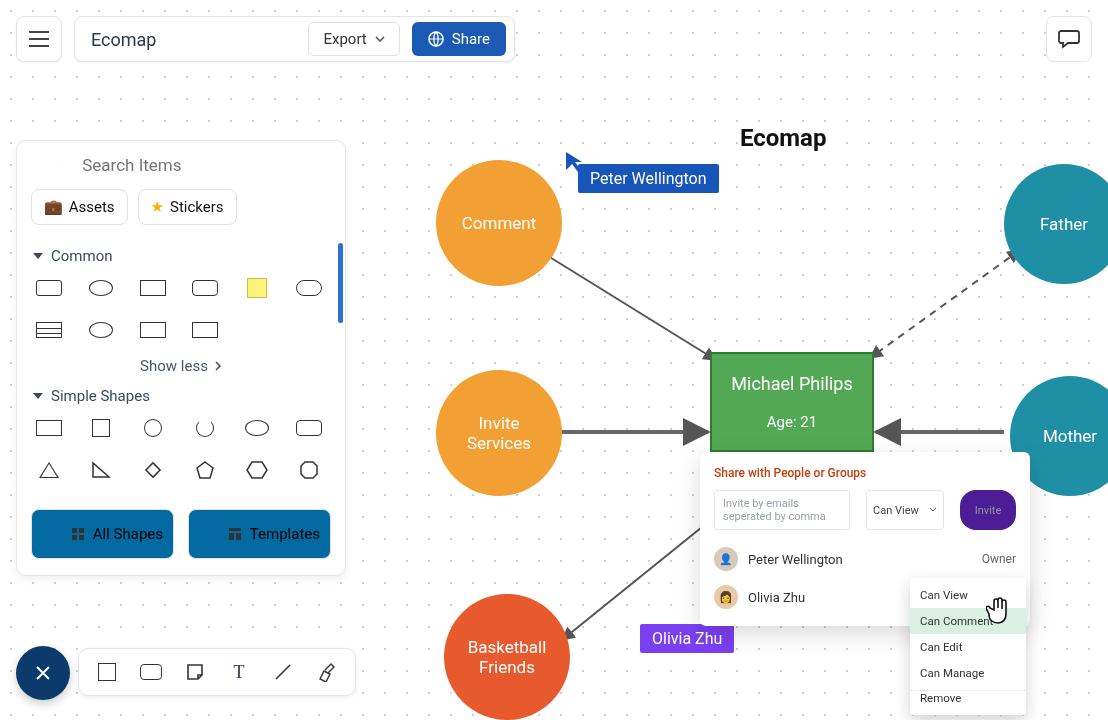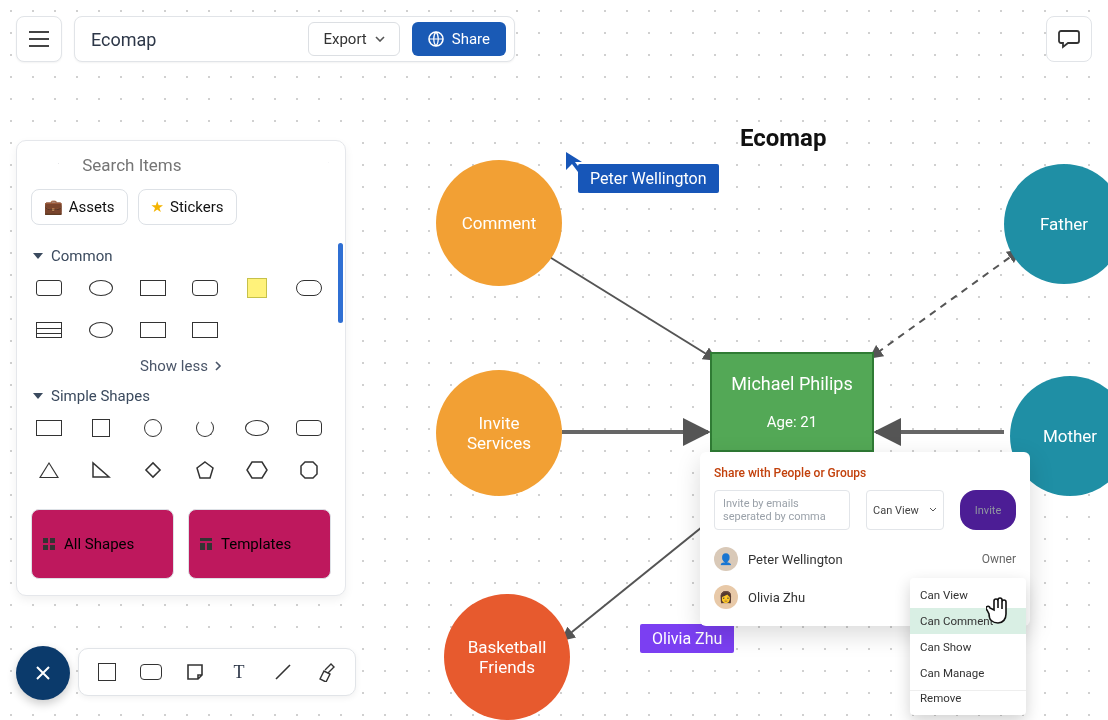--- a/index.html
+++ b/index.html
@@ -37,21 +37,21 @@
   .mini-circle{width:18px;height:18px;border:1.5px solid #333;border-radius:50%}
   .mini-rr{width:26px;height:16px;border:1.5px solid #333;border-radius:4px}
   .mini-tri{width:0;height:0;border-left:10px solid transparent;border-right:10px solid transparent;border-bottom:16px solid transparent;position:relative}
   .mini-tri::after{content:"";position:absolute;left:-10px;top:0;width:0;height:0;border-left:10px solid transparent;border-right:10px solid transparent;border-bottom:16px solid #333}
   .mini-tri::before{content:"";position:absolute;left:-8px;top:2px;width:0;height:0;border-left:8px solid transparent;border-right:8px solid transparent;border-bottom:13px solid #fff;z-index:1}
   .mini-lines{width:26px;height:16px;border:1.5px solid #333;position:relative}
   .mini-lines::after{content:"";position:absolute;left:0;right:0;top:5px;height:1px;background:#333;box-shadow:0 5px 0 #333}
   .mini-note{width:20px;height:20px;background:#fff27a;border:1px solid #c6c14a}
   .showless{display:flex;align-items:center;justify-content:center;gap:6px;color:#4a5568;font-size:15px;margin:6px 0 12px}
   .panel-actions{display:flex;gap:14px;padding:0 14px 16px}
-  .pa-btn{flex:1;display:flex;align-items:center;justify-content:flex-start;gap:8px;border:1px solid #dde1e6;border-radius:8px;padding:25px 10px;font-size:15px;background:#be185d}
+  .pa-btn{flex:1;display:flex;align-items:center;justify-content:flex-end;gap:8px;border:1px solid #dde1e6;border-radius:8px;padding:15px 10px;font-size:15px;background:#0369a1}
   
   .fab{position:absolute;left:16px;bottom:20px;width:54px;height:54px;border-radius:50%;background:#0b3a6b;display:flex;align-items:center;justify-content:center;color:#fff;box-shadow:0 4px 10px rgba(0,0,0,.2)}
   .btool{position:absolute;left:78px;bottom:24px;height:48px;background:#fff;border:1px solid #e1e4e8;border-radius:10px;display:flex;align-items:center;gap:20px;padding:0 16px;box-shadow:0 2px 6px rgba(0,0,0,.06)}
   .tool{width:24px;height:24px;display:flex;align-items:center;justify-content:center;color:#2d3748}
   
   .node{position:absolute;display:flex;align-items:center;justify-content:center;text-align:center;color:#fff;font-size:17px;line-height:1.2}
   .circ{border-radius:50%}
   .orange{background:#f2a034}
   .teal{background:#1f8fa5}
   .redor{background:#e75a2e}
@@ -352,21 +352,21 @@
       <svg width="8" height="6">
           <path d="M1 1l3 3 3-3" stroke="#555" fill="none"></path>
         </svg>
     </div>
   </div>
 </div>
 
 <div class="perm-menu">
   <div>Can View</div>
   <div class="hl">Can Comment</div>
-  <div>Can Show</div>
+  <div>Can Edit</div>
   <div>Can Manage</div>
   <div style="border-top:1px solid #eee;margin-top:4px;padding-top:0">Remove</div>
 </div>
 <div class="hand">
   <svg width="26" height="30">
       <path d="M8 14V5a2 2 0 114 0v7V4a2 2 0 114 0v9V6a2 2 0 114 0v12c0 5-3 9-8 9s-9-3-9-9l-2-4a2 2 0 113-2z" fill="#fff" stroke="#111" stroke-width="1.6"></path>
     </svg>
 </div>
 
 </body></html>

